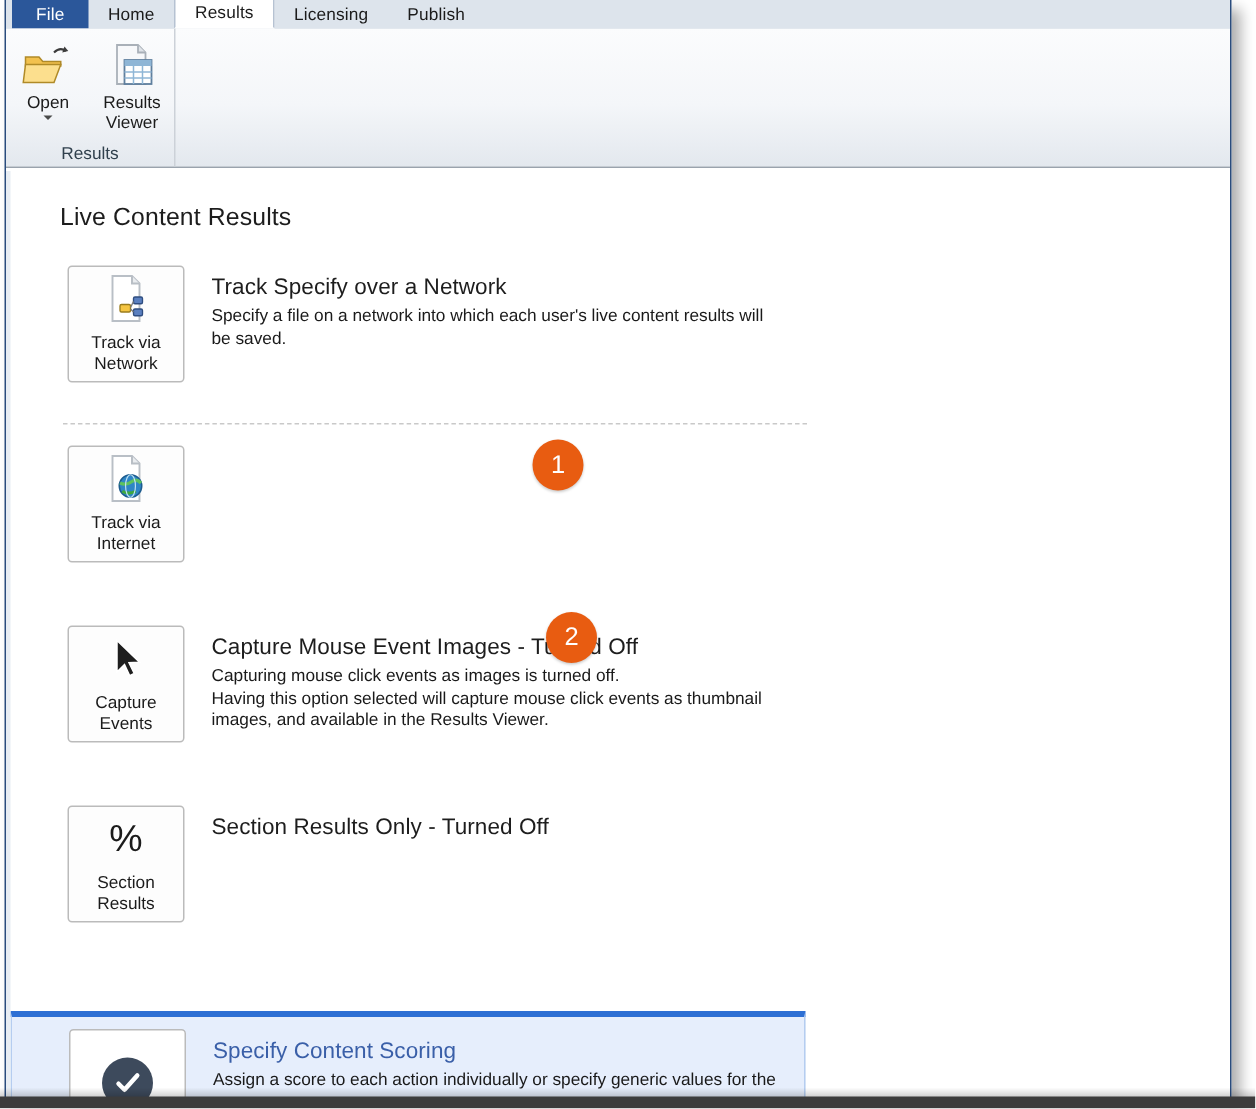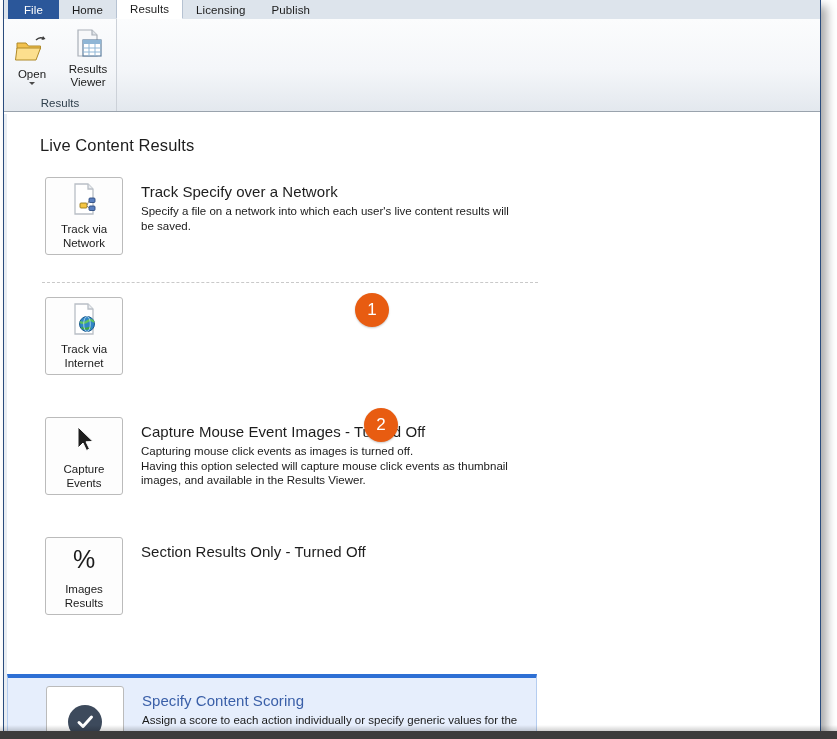--- a/index.html
+++ b/index.html
@@ -88,21 +88,21 @@
     position: absolute;
     left: 0px;
     top: 0;
     width: 113px;
     height: 92px;
     border-right: 1px solid #ccd1d8;
     box-sizing: border-box;
   }
   .group-items {
     display: flex;
-    align-items: center;
+    align-items: flex-start;
     justify-content: center;
     padding-top: 6px;
     gap: 4px;
   }
   .rbtn {
     width: 52px;
     display: flex;
     flex-direction: column;
     align-items: center;
     cursor: default;
@@ -388,21 +388,21 @@
         <div class="item-text">
           <div class="item-head">Capture Mouse Event Images - Turned Off</div>
           <div class="item-desc" style="white-space:pre-line;width:370px;">Capturing mouse click events as images is turned off.
 Having this option selected will capture mouse click events as thumbnail images, and available in the Results Viewer.</div>
         </div>
       </div>
 
       <div class="item" style="top:423px;">
         <div class="item-icon">
           <span class="pic" style="font-size:25px;color:#1b1b1b;">%</span>
-          <span class="cap">Images</span>
+          <span class="cap">Section</span>
           <span class="cap" style="margin-top:0">Results</span>
         </div>
         <div class="item-text">
           <div class="item-head">Section Results Only - Turned Off</div>
         </div>
       </div>
 
       <div class="hl-panel" style="top:560px; height:80px;">
         <div class="item" style="position:relative; top:0; padding-top:8px;">
           <div class="item-icon">

